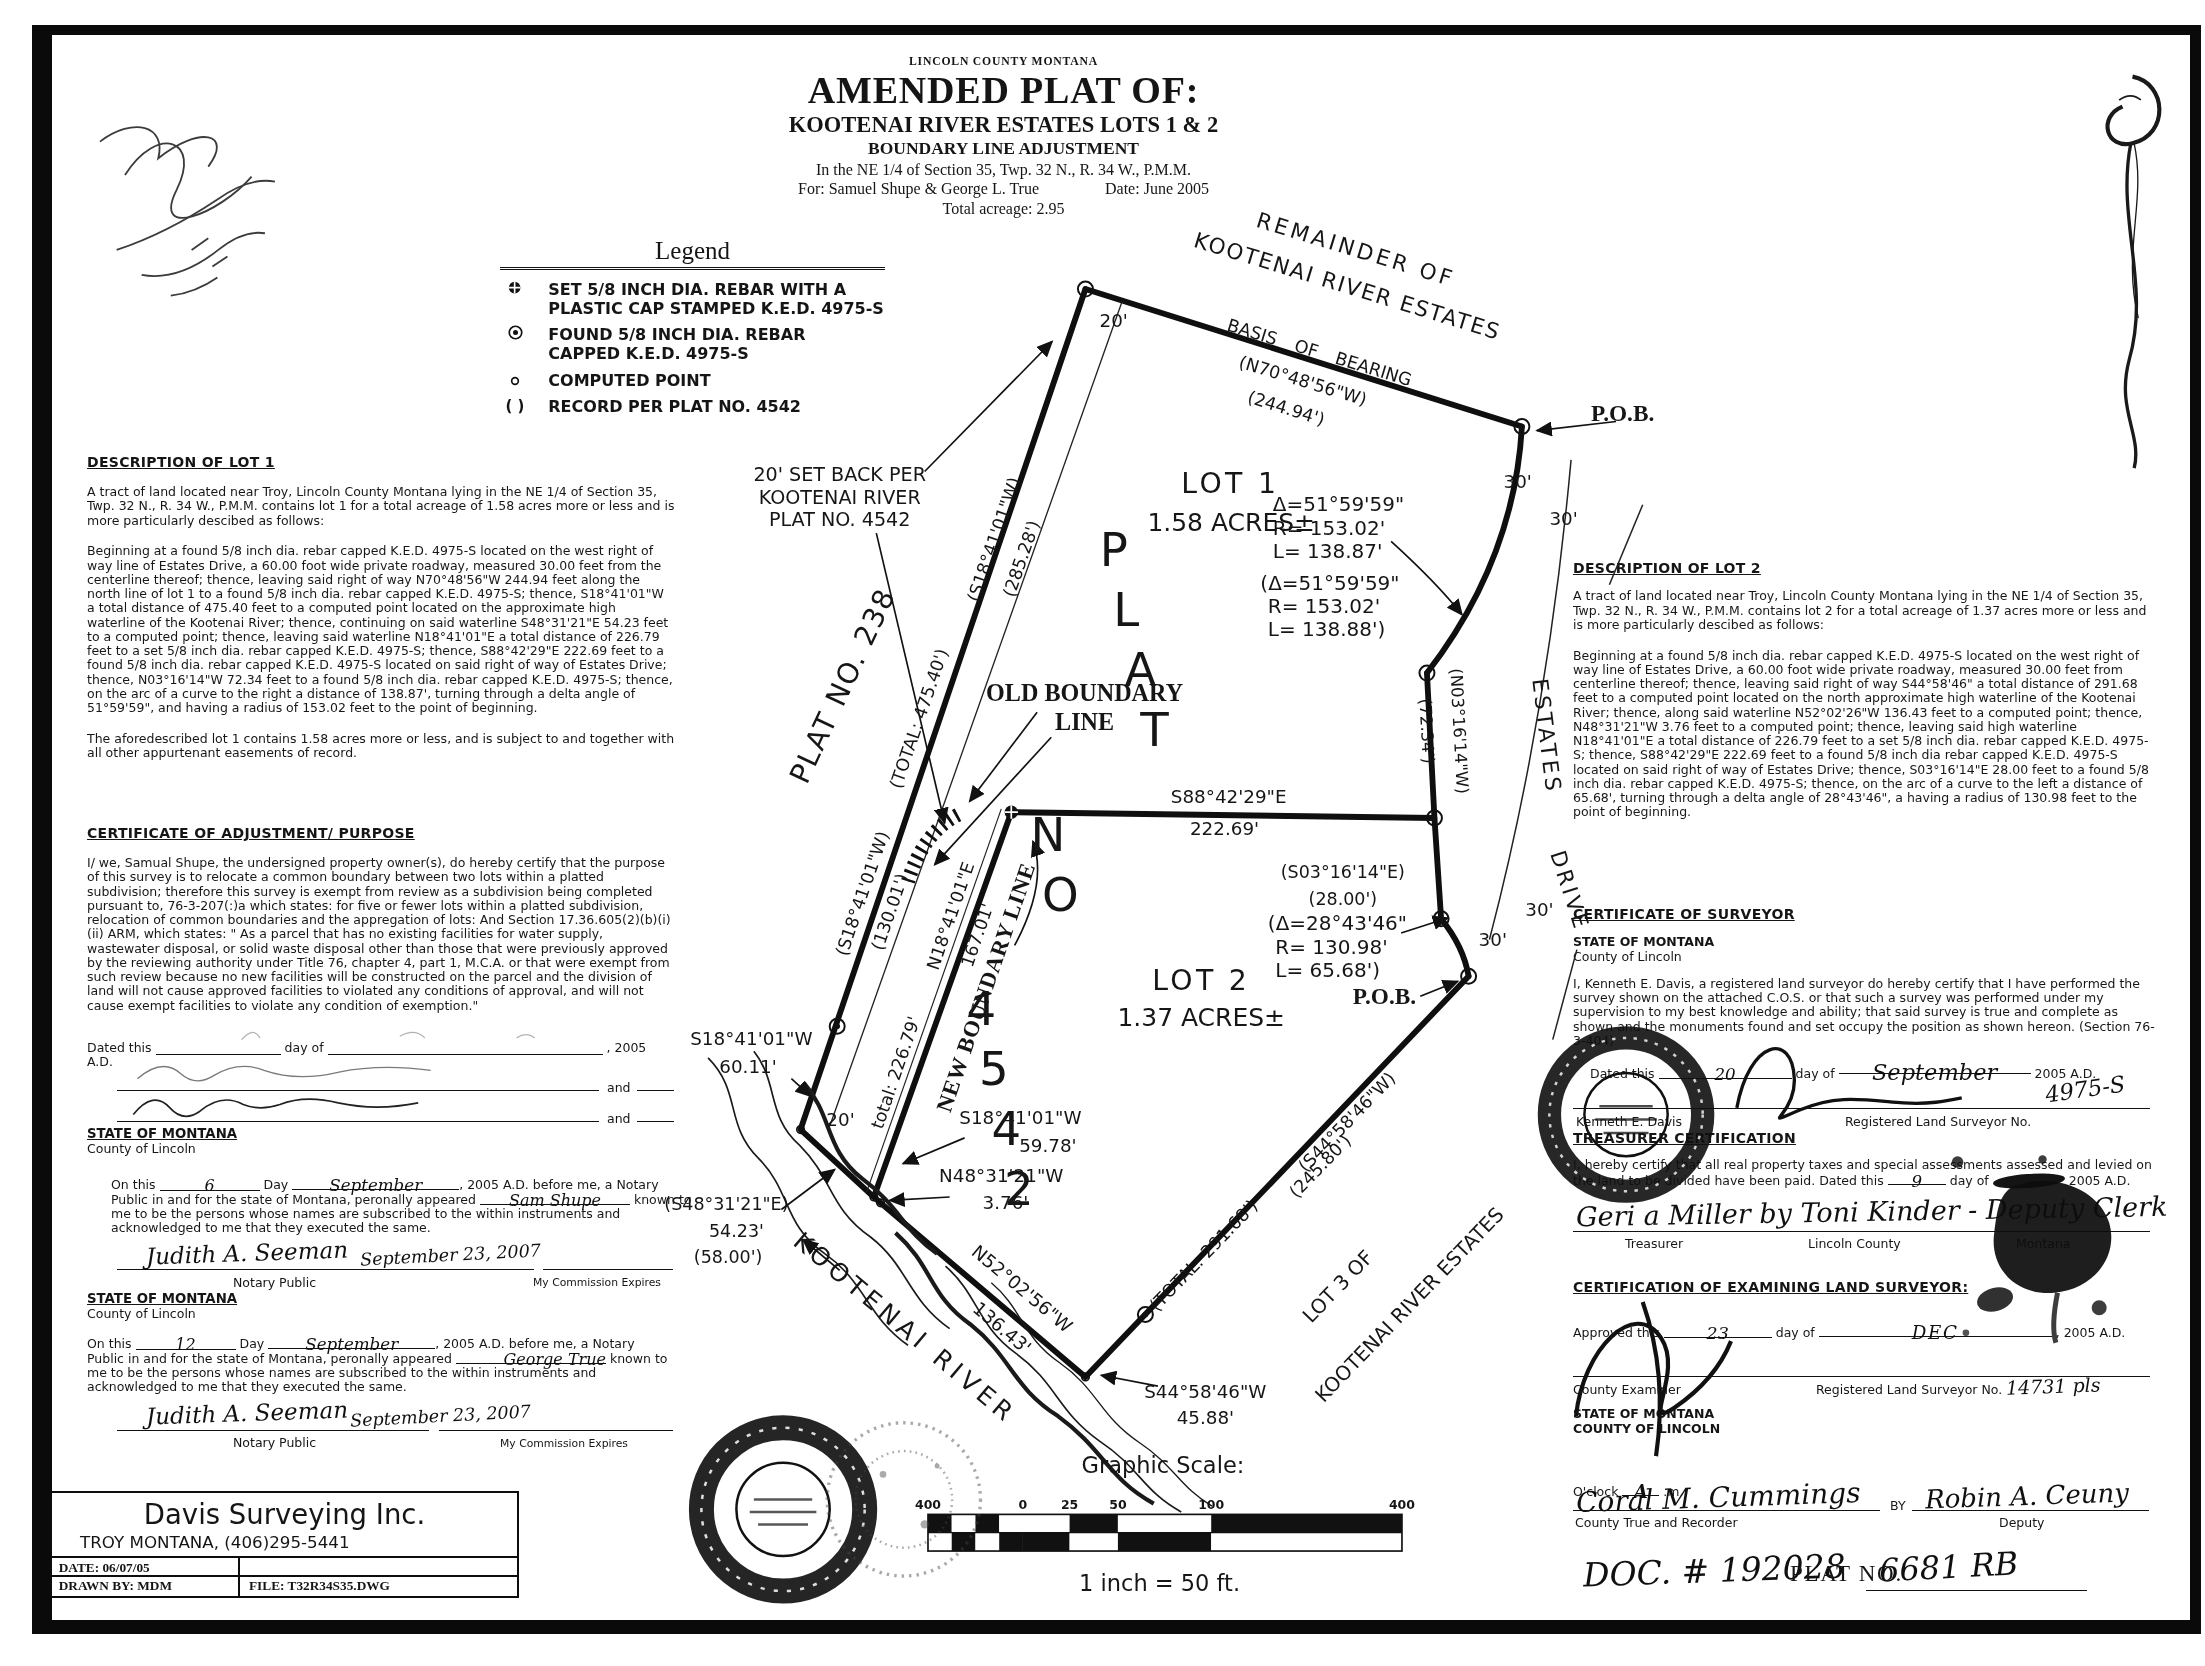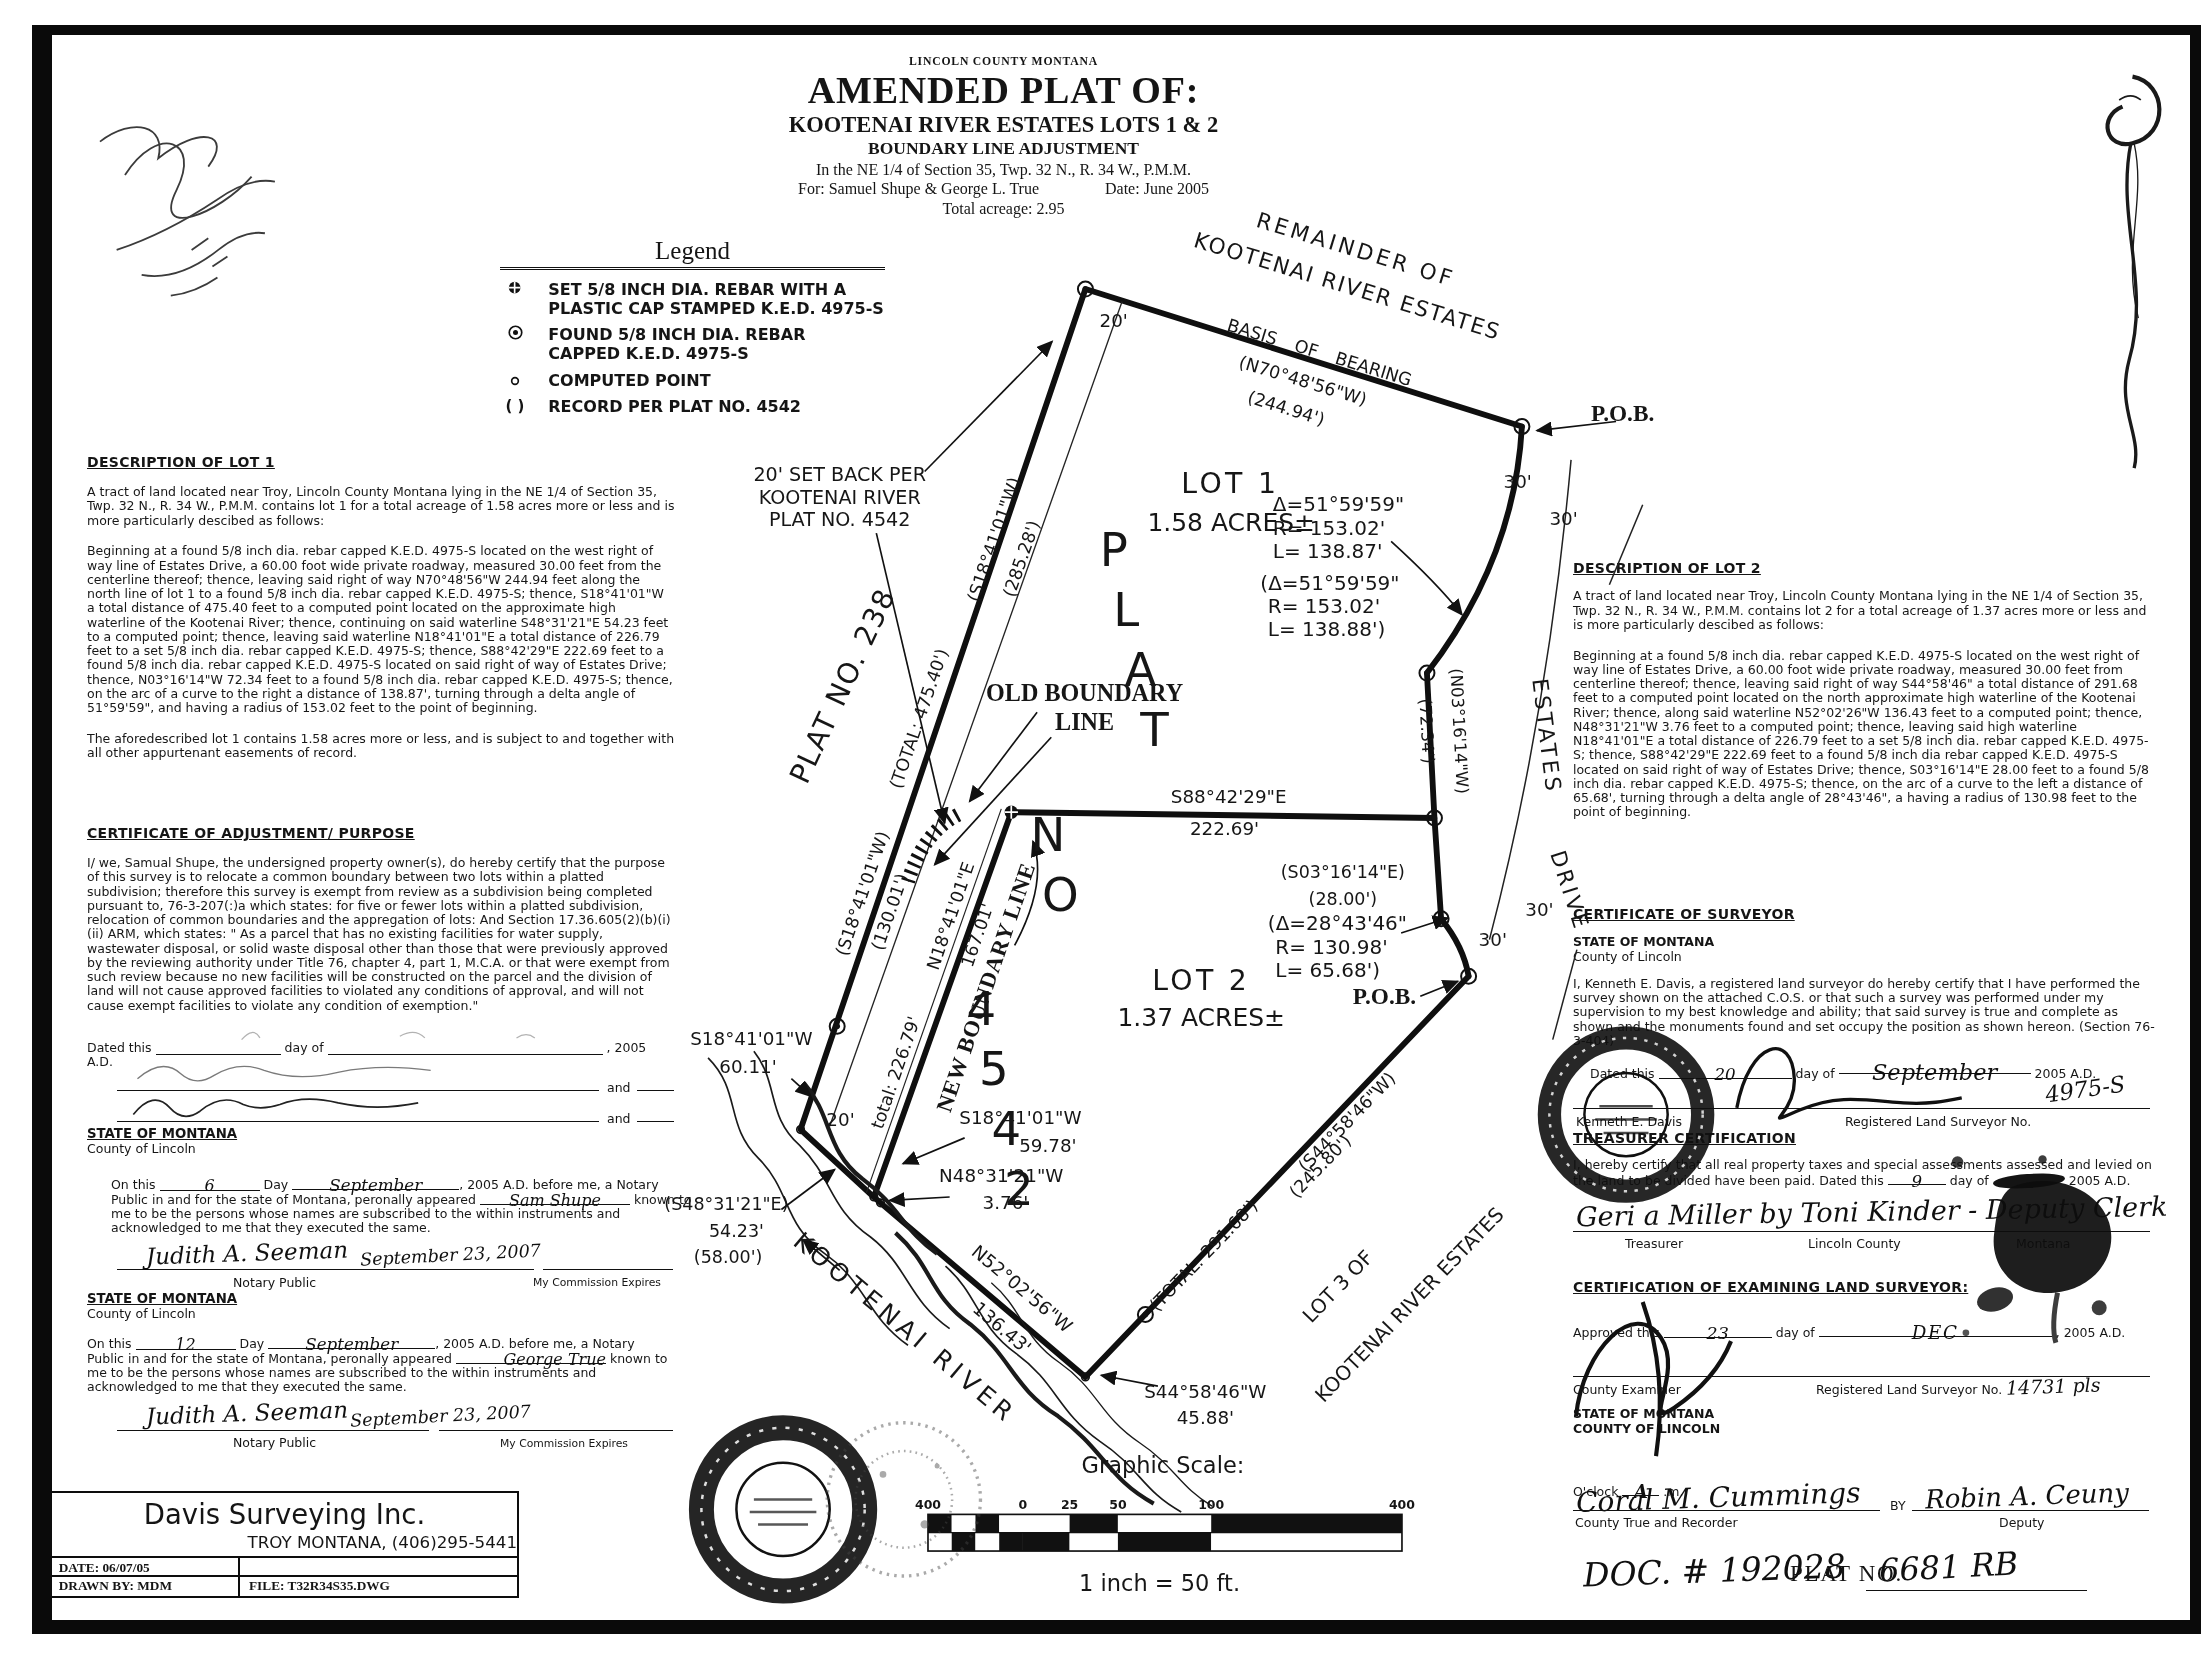--- a/index.html
+++ b/index.html
@@ -138,21 +138,21 @@
   </div>
   <span class="abs script" style="left:146px;top:1400px;font-size:23px;transform:rotate(-2deg);">Judith A. Seeman</span>
   <div class="sigline" style="left:117px;top:1430px;width:312px;"></div>
   <span class="abs script" style="left:350px;top:1406px;font-size:17.5px;transform:rotate(-3deg);">September 23, 2007</span>
   <div class="sigline" style="left:439px;top:1430px;width:234px;"></div>
   <span class="abs lbl" style="left:233px;top:1435px;">Notary Public</span>
   <span class="abs" style="left:500px;top:1437px;font:10.8px 'DejaVu Sans';">My Commission Expires</span>
 
   <div class="firmbox">
     <div style="text-align:center;font:27.5px 'DejaVu Sans';margin-top:5px;">Davis Surveying Inc.</div>
-    <div style="text-align:right;font:16.7px 'DejaVu Sans';margin-top:1.7px;padding-left:28px;">TROY MONTANA, (406)295-5441</div>
+    <div style="text-align:left;font:16.7px 'DejaVu Sans';margin-top:1.7px;padding-left:28px;">TROY MONTANA, (406)295-5441</div>
     <div style="position:absolute;left:0;right:0;top:63px;border-top:2.1px solid #0d0d0d;"></div>
     <div style="position:absolute;left:0;right:0;top:82px;border-top:2.1px solid #0d0d0d;"></div>
     <div style="position:absolute;left:186px;top:63px;bottom:0;border-left:2.1px solid #0d0d0d;"></div>
     <div class="serif" style="position:absolute;left:6.7px;top:67px;font:bold 13.3px 'Liberation Serif';">DATE: 06/07/05</div>
     <div class="serif" style="position:absolute;left:6.7px;top:85px;font:bold 13.3px 'Liberation Serif';">DRAWN BY: MDM</div>
     <div class="serif" style="position:absolute;left:197px;top:85px;font:bold 13.3px 'Liberation Serif';">FILE: T32R34S35.DWG</div>
   </div>
 
   <div class="abs" style="left:1573px;top:560px;width:583px;">
     <h3 class="hd">DESCRIPTION OF LOT 2</h3>

